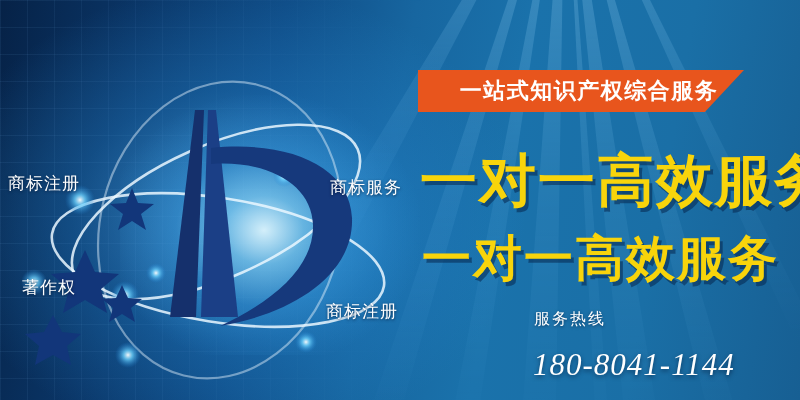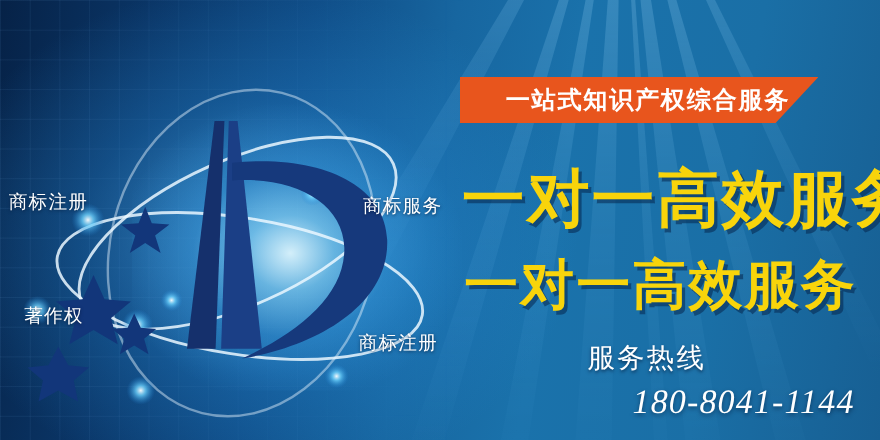--- a/index.html
+++ b/index.html
@@ -82,28 +82,28 @@
 
   .headline{
     position:absolute;color:#f8d40b;font-weight:bold;white-space:nowrap;
     font-family:"DejaVu Sans","Liberation Sans",sans-serif;
     text-shadow:3px 4px 0 rgba(6,38,78,.55);
   }
   #hl0{left:420px;top:143px;font-size:57px;letter-spacing:2px;}
   #hl1{left:422px;top:226px;font-size:49px;letter-spacing:2px;}
 
   .hotline-label{
-    position:absolute;left:534px;top:309px;color:#ffffff;font-size:25px;
+    position:absolute;left:534px;top:309px;color:#ffffff;font-size:16px;
     letter-spacing:2px;font-family:"DejaVu Sans","Liberation Sans",sans-serif;
     text-shadow:0 1px 3px rgba(0,20,50,.6);white-space:nowrap;
   }
   .hotline-number{
     position:absolute;left:533px;top:347px;color:#ffffff;font-size:31px;
     font-family:"Liberation Serif","DejaVu Serif",serif;font-style:italic;
-    letter-spacing:1px;white-space:nowrap;text-shadow:0 2px 4px rgba(0,20,50,.55);margin-left:42px;
+    letter-spacing:1px;white-space:nowrap;text-shadow:0 2px 4px rgba(0,20,50,.55);
   }
 </style>
 </head>
 <body>
 
 <div id="banner">
 
   <div class="grid"></div>
 
   <svg class="rays" viewBox="0 0 470 640" preserveAspectRatio="none">

